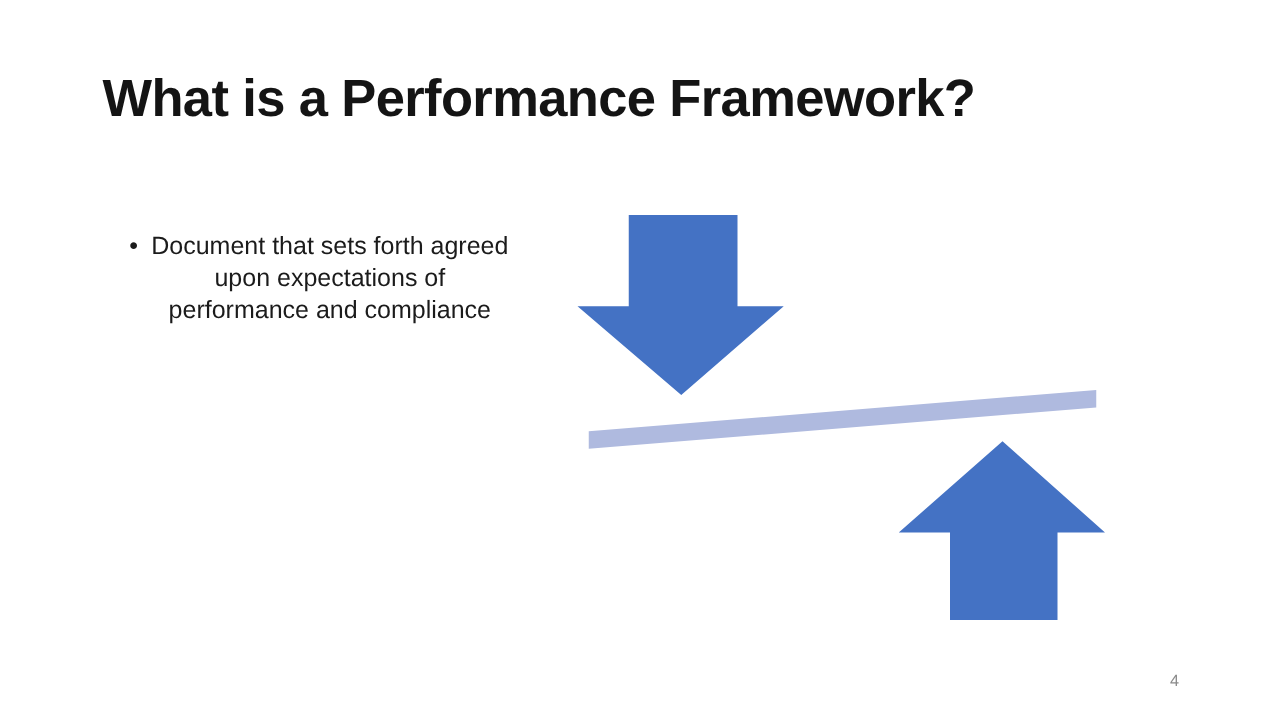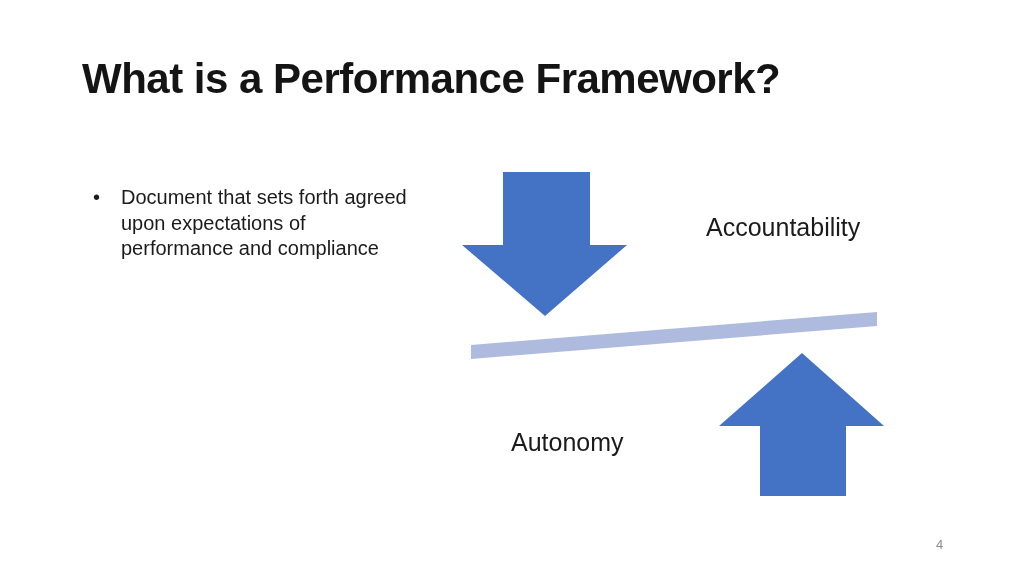--- a/index.html
+++ b/index.html
@@ -30,20 +30,21 @@
     position: absolute;
     left: 93px;
     top: 185px;
     width: 334px;
     list-style: none;
     margin: 0;
     padding: 0;
     color: #1b1b1b;
     font-size: 20px;
     line-height: 25.5px;
+    text-align: center;
   }
   .bullet-item {
     display: flex;
     align-items: flex-start;
     margin: 0 0 25px 0;
   }
   .bullet-marker {
     flex: 0 0 28px;
     width: 28px;
   }
@@ -99,19 +100,17 @@
 performance and compliance</span>
     </li>
   </ul>
 
   <svg class="diagram-svg" viewBox="0 0 1024 576">
     <polygon points="503,172 590,172 590,245 627,245 545,316 462,245 503,245" fill="#4472C4"></polygon>
     <polygon points="471,345 877,312 877,326 471,359" fill="#AFBADF"></polygon>
     <polygon points="802,353 884,426 846,426 846,496 760,496 760,426 719,426" fill="#4472C4"></polygon>
   </svg>
 
-  <div class="diagram-label label-accountability">Accountability</div>
 
-  <div class="diagram-label label-autonomy">Autonomy</div>
 
   <div class="page-number">4</div>
 
 </div>
 
 </body></html>

